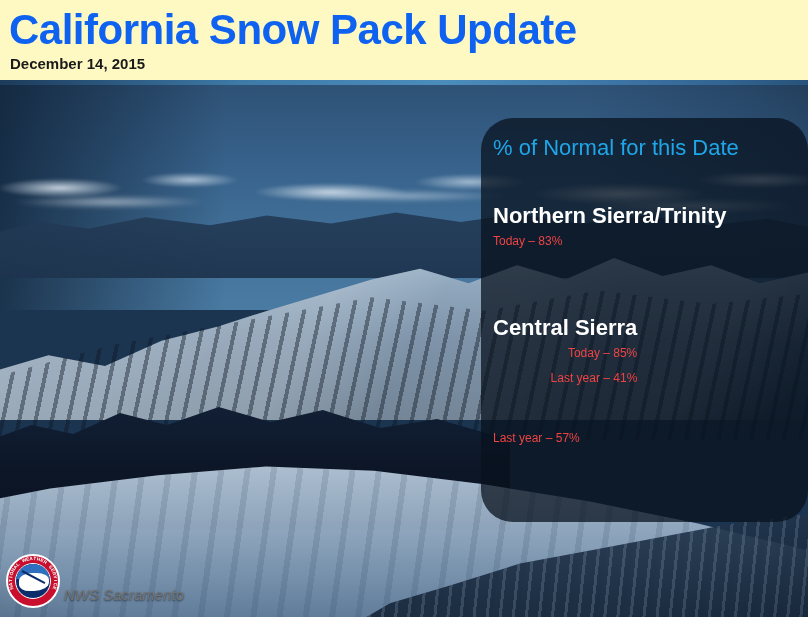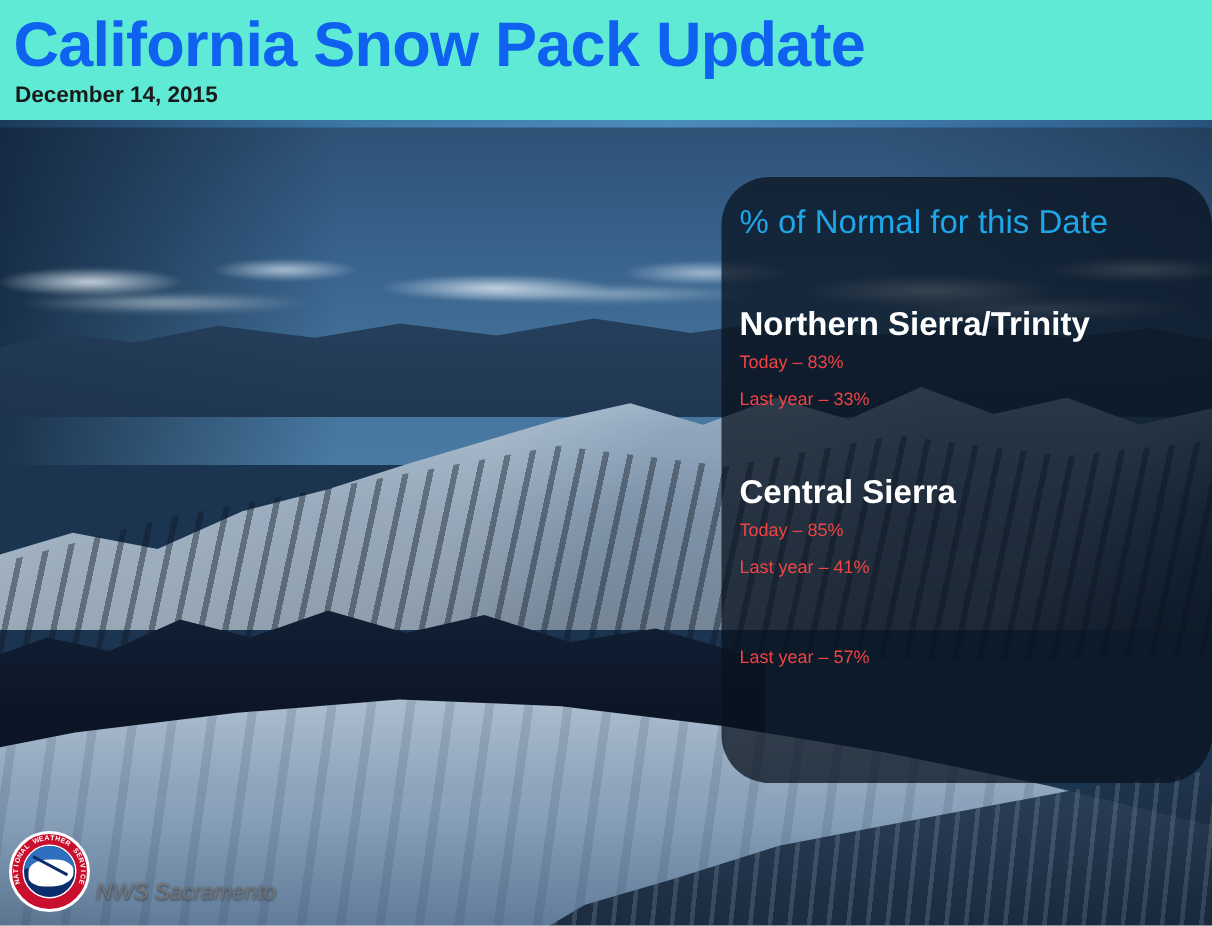--- a/index.html
+++ b/index.html
@@ -5,21 +5,21 @@
   * { margin:0; padding:0; box-sizing:border-box; }
   html, body {
     width:808px; height:617px;
     background:#ffffff;
     font-family:"Liberation Sans", sans-serif;
     overflow:hidden;
   }
   .slide { position:relative; width:808px; height:617px; background:#fff; }
 
   
-  .header { position:absolute; left:0; top:0; width:808px; height:80px; background:#5eead4; }
+  .header { position:absolute; left:0; top:0; width:808px; height:80px; background:#fef9c3; }
   .title {
     position:absolute; left:9px; top:6px;
     font-size:42px; font-weight:bold;
     letter-spacing:-0.5px;
     color:#0f62f0;
     white-space:nowrap;
     font-family:"Liberation Sans", sans-serif;
   }
   .subtitle {
     position:absolute; left:10px; top:55px;
@@ -158,21 +158,21 @@
   .region { position:absolute; left:12px; }
   .region-name {
     font-size:22px; font-weight:bold; color:#ffffff;
     white-space:nowrap; line-height:26px;
   }
   .region-line {
     font-size:12px; color:#ef4444;
     white-space:nowrap; line-height:25px;
   }
   .r0 { top:85px; }
-  .r1 { top:197px; }
+  .r1 { top:197px;text-align:right; }
   .r2 { top:308px; }
 
   
   .footer-logo { position:absolute; left:6px; top:554px; width:54px; height:54px; }
   .seal-outer {
     position:absolute; inset:0; border-radius:50%;
     background:#c8102e; border:2px solid #ffffff;
   }
   .seal-ring-text { position:absolute; inset:0; }
   .seal-ring-text span {
@@ -231,21 +231,20 @@
     <div class="rockright-tex"></div>
     <div class="vignette"></div>
   </div>
 
   <div class="panel">
     <div class="panel-head">% of Normal for this Date</div>
 
     <div class="region r0">
       <div class="region-name">Northern Sierra/Trinity</div>
       <div class="region-line">Today – 83%</div>
-      <div class="region-line">Last year – 33%</div>
     </div>
 
     <div class="region r1">
       <div class="region-name">Central Sierra</div>
       <div class="region-line">Today – 85%</div>
       <div class="region-line">Last year – 41%</div>
     </div>
 
     <div class="region r2">
       <div class="region-line">Last year – 57%</div>

